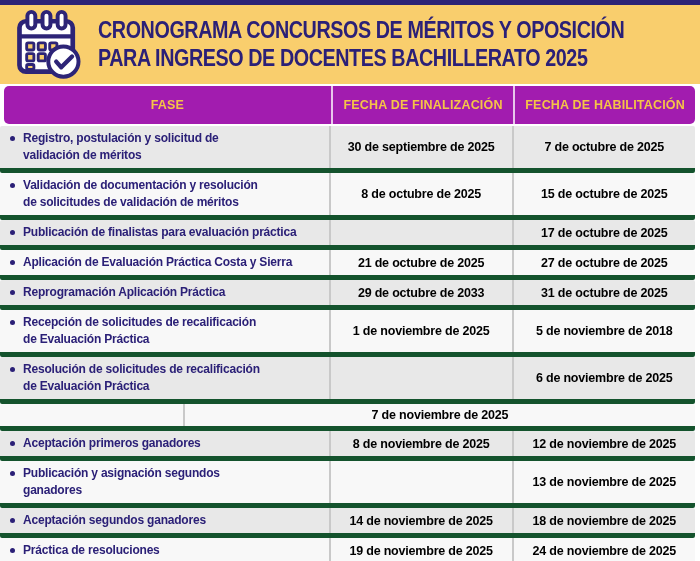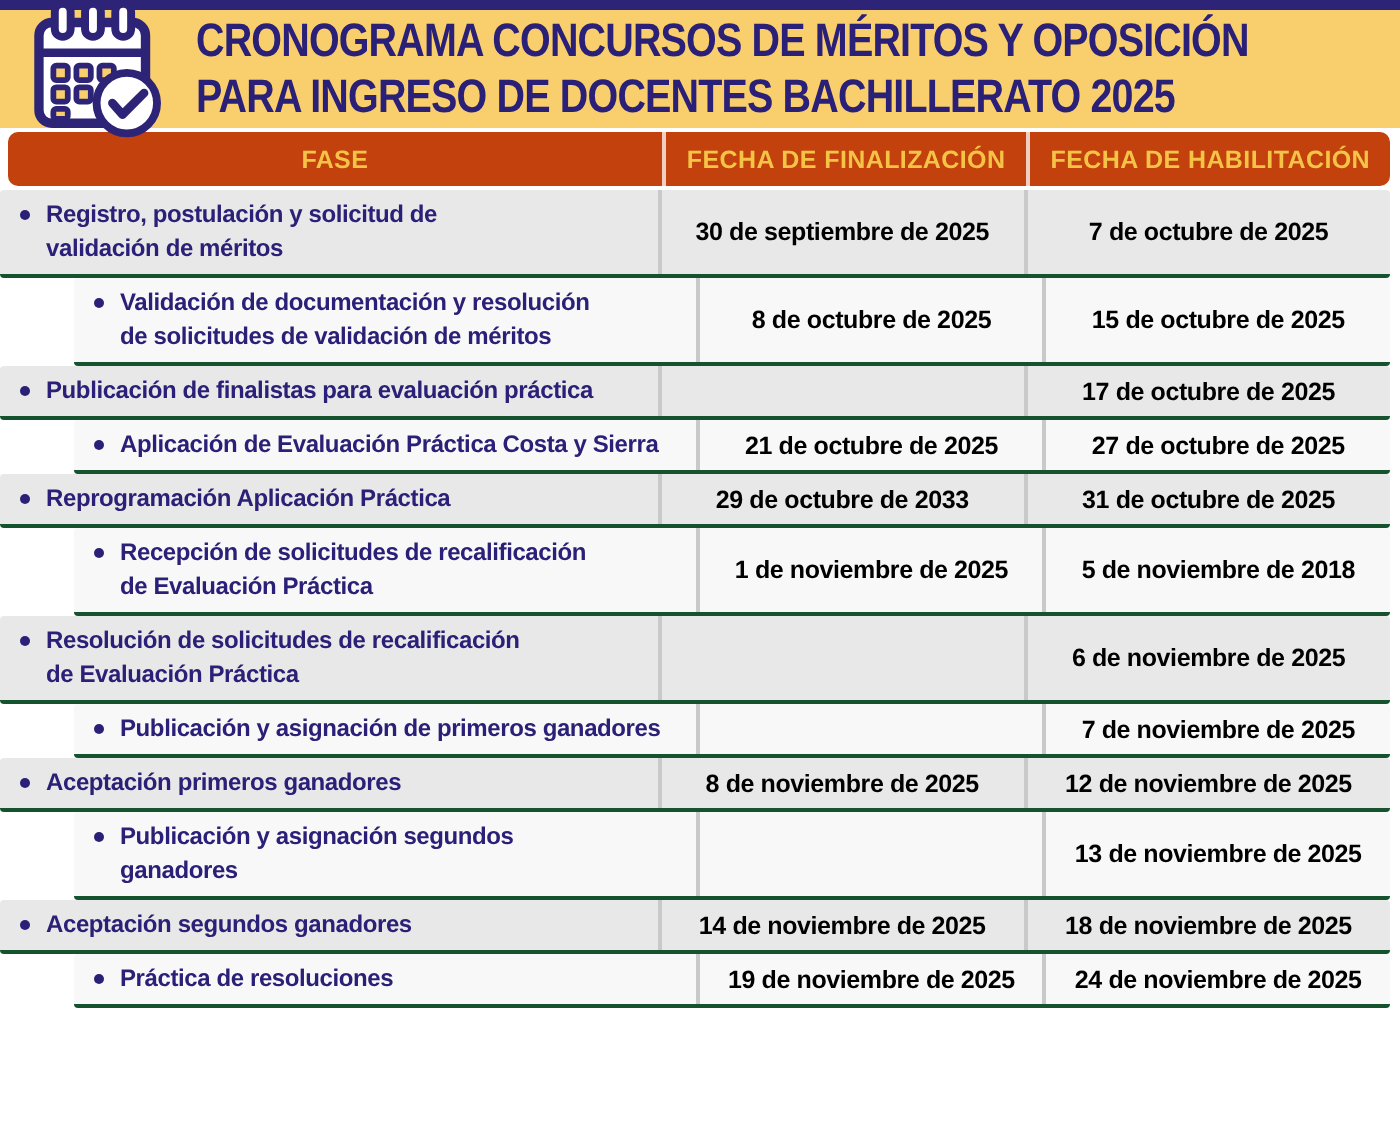--- a/index.html
+++ b/index.html
@@ -1,67 +1,67 @@
 <!DOCTYPE html>
 <html><head>
 <meta charset="utf-8">
 <style>
   * { margin: 0; padding: 0; box-sizing: border-box; }
   html, body { width: 700px; height: 561px; overflow: hidden; background: #ffffff;
     font-family: "Liberation Sans", sans-serif; }
 
   
   .banner {
-    width: 700px; height: 64px;
+    width: 700px; height: 84px;
     background: #F9CE6D;
     border-top: 5px solid #2D2477;
     display: flex; align-items: center;
     padding-left: 13px; gap: 13px;
   }
   .cal-icon { flex: 0 0 auto; display: block; }
   .title-text {
     color: #2B2077;
     font-weight: bold;
     font-size: 23.5px;
     line-height: 1.18;
     letter-spacing: -0.5px;
     transform: scaleX(0.84);
     transform-origin: left center;
     white-space: nowrap;
   }
 
   
   .thead {
     margin: 2px 5px 0 4px;
-    height: 27px;
-    background: #c2410c;
+    height: 38px;
+    background: #a21caf;
     border-radius: 5px;
     display: flex; align-items: stretch;
   }
   .thead .hcell {
     display: flex; align-items: center; justify-content: center;
     color: #F5C447; font-weight: bold; font-size: 12.5px;
     letter-spacing: 0.2px; white-space: nowrap;
   }
   .thead .hcell + .hcell { border-left: 2px solid rgba(255,255,255,0.75); }
 
   .c1 { width: 47.3%; }
   .c2 { width: 26.3%; }
   .c3 { flex: 1; }
 
   .tbody { margin-top: 2px; }
   .row {
     display: flex; align-items: stretch;
     margin-right: 5px;
-    border-bottom: 2px solid #14532d;
+    border-bottom: 5px solid #14532d;
     min-height: 27px;
     border-radius: 2px;
   }
   .row.gray  { background: #E8E8E8; }
-  .row.white { background: #F8F8F8; margin-left: 37px; }
+  .row.white { background: #F8F8F8; }
 
   .cell { display: flex; align-items: center; padding: 4px 6px; }
   .cell + .cell { border-left: 2px solid #C9C9C9; }
 
   .fase-cell { padding-left: 10px; }
   .fase-inner { display: flex; align-items: flex-start; }
   .dot {
     width: 5px; height: 5px; border-radius: 50%;
     background: #2B2077; flex: 0 0 auto;
     margin: 6px 8px 0 0;
@@ -187,26 +187,20 @@
           <span class="dot"></span>
           <span class="fase-text">Resolución de solicitudes de recalificación
 de Evaluación Práctica</span>
         </span>
     </div>
     <div class="cell date-cell c2"></div>
     <div class="cell date-cell c3">6 de noviembre de 2025</div>
   </div>
 
   <div class="row white">
-    <div class="cell fase-cell c1">
-      <span class="fase-inner">
-          <span class="dot"></span>
-          <span class="fase-text">Publicación y asignación de primeros ganadores</span>
-        </span>
-    </div>
     <div class="cell date-cell c2"></div>
     <div class="cell date-cell c3">7 de noviembre de 2025</div>
   </div>
 
   <div class="row gray">
     <div class="cell fase-cell c1">
       <span class="fase-inner">
           <span class="dot"></span>
           <span class="fase-text">Aceptación primeros ganadores</span>
         </span>

